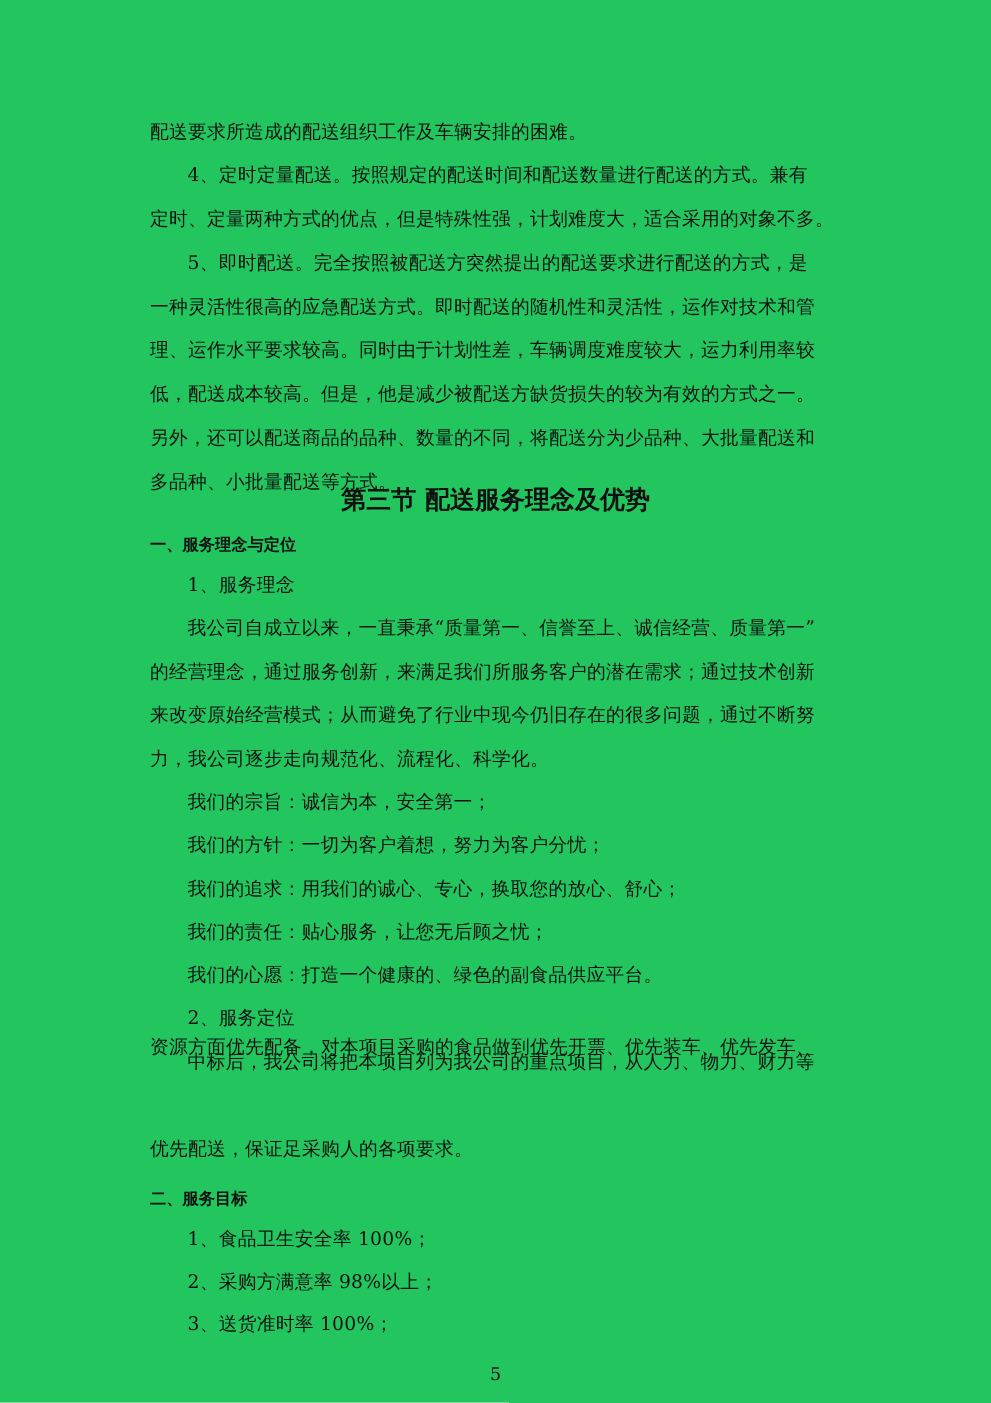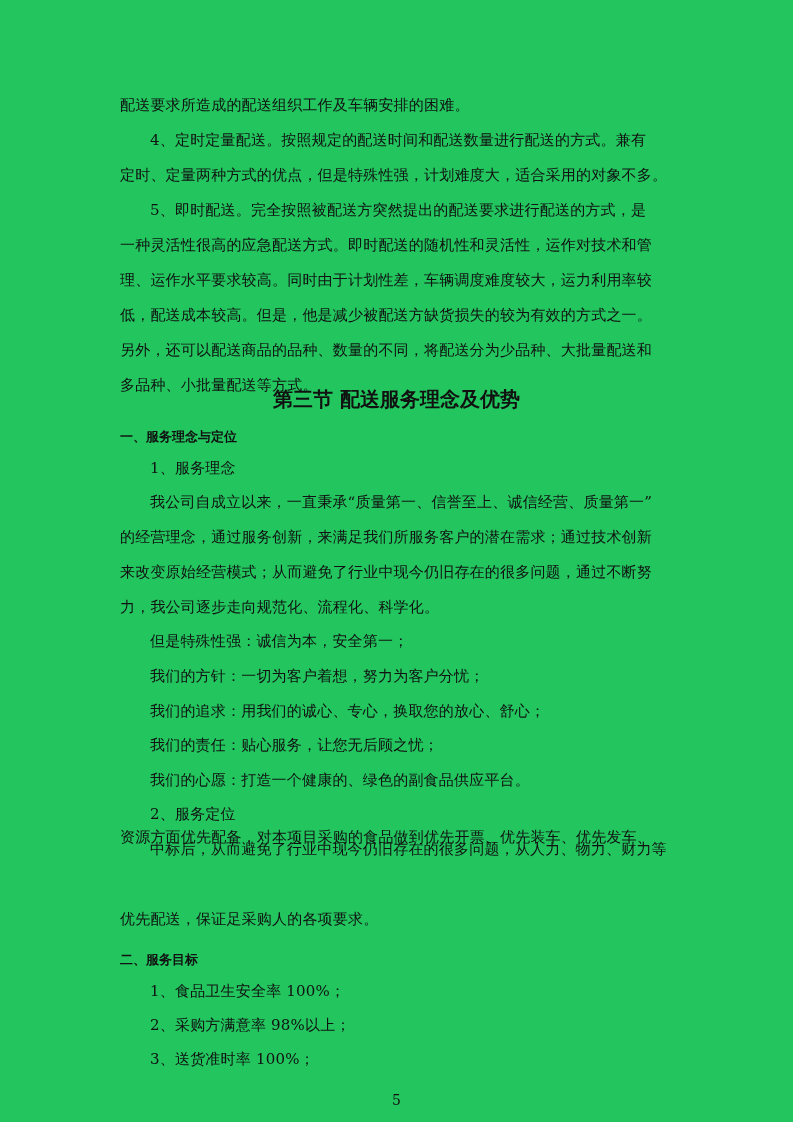--- a/index.html
+++ b/index.html
@@ -30,28 +30,28 @@
   <div class="title" style="top:386px">第三节  配送服务理念及优势</div>
 
   <div class="h2" style="top:427px">一、服务理念与定位</div>
   <div class="line indent" style="top:458px">1、服务理念</div>
 
   <div class="line indent" style="top:492px">我公司自成立以来，一直秉承“质量第一、信誉至上、诚信经营、质量第一”</div>
   <div class="line" style="top:527px">的经营理念，通过服务创新，来满足我们所服务客户的潜在需求；通过技术创新</div>
   <div class="line" style="top:562px">来改变原始经营模式；从而避免了行业中现今仍旧存在的很多问题，通过不断努</div>
   <div class="line" style="top:597px">力，我公司逐步走向规范化、流程化、科学化。</div>
 
-  <div class="line indent" style="top:631px">但是特殊性强：诚信为本，安全第一；</div>
+  <div class="line indent" style="top:631px">我们的宗旨：诚信为本，安全第一；</div>
   <div class="line indent" style="top:666px">我们的方针：一切为客户着想，努力为客户分忧；</div>
   <div class="line indent" style="top:701px">我们的追求：用我们的诚心、专心，换取您的放心、舒心；</div>
   <div class="line indent" style="top:735px">我们的责任：贴心服务，让您无后顾之忧；</div>
   <div class="line indent" style="top:770px">我们的心愿：打造一个健康的、绿色的副食品供应平台。</div>
 
   <div class="line indent" style="top:804px">2、服务定位</div>
-  <div class="line indent" style="top:839px">中标后，从而避免了行业中现今仍旧存在的很多问题，从人力、物力、财力等</div>
+  <div class="line indent" style="top:839px">中标后，我公司将把本项目列为我公司的重点项目，从人力、物力、财力等</div>
   <div class="line" style="top:827px">资源方面优先配备，对本项目采购的食品做到优先开票、优先装车、优先发车、</div>
   <div class="line" style="top:909px">优先配送，保证足采购人的各项要求。</div>
 
   <div class="h2" style="top:950px">二、服务目标</div>
   <div class="line indent" style="top:981px">1、食品卫生安全率 100%；</div>
   <div class="line indent" style="top:1015px">2、采购方满意率 98%以上；</div>
   <div class="line indent" style="top:1049px">3、送货准时率 100%；</div>
 
   <div class="pagenum" style="top:1092px">5</div>
 </div>

